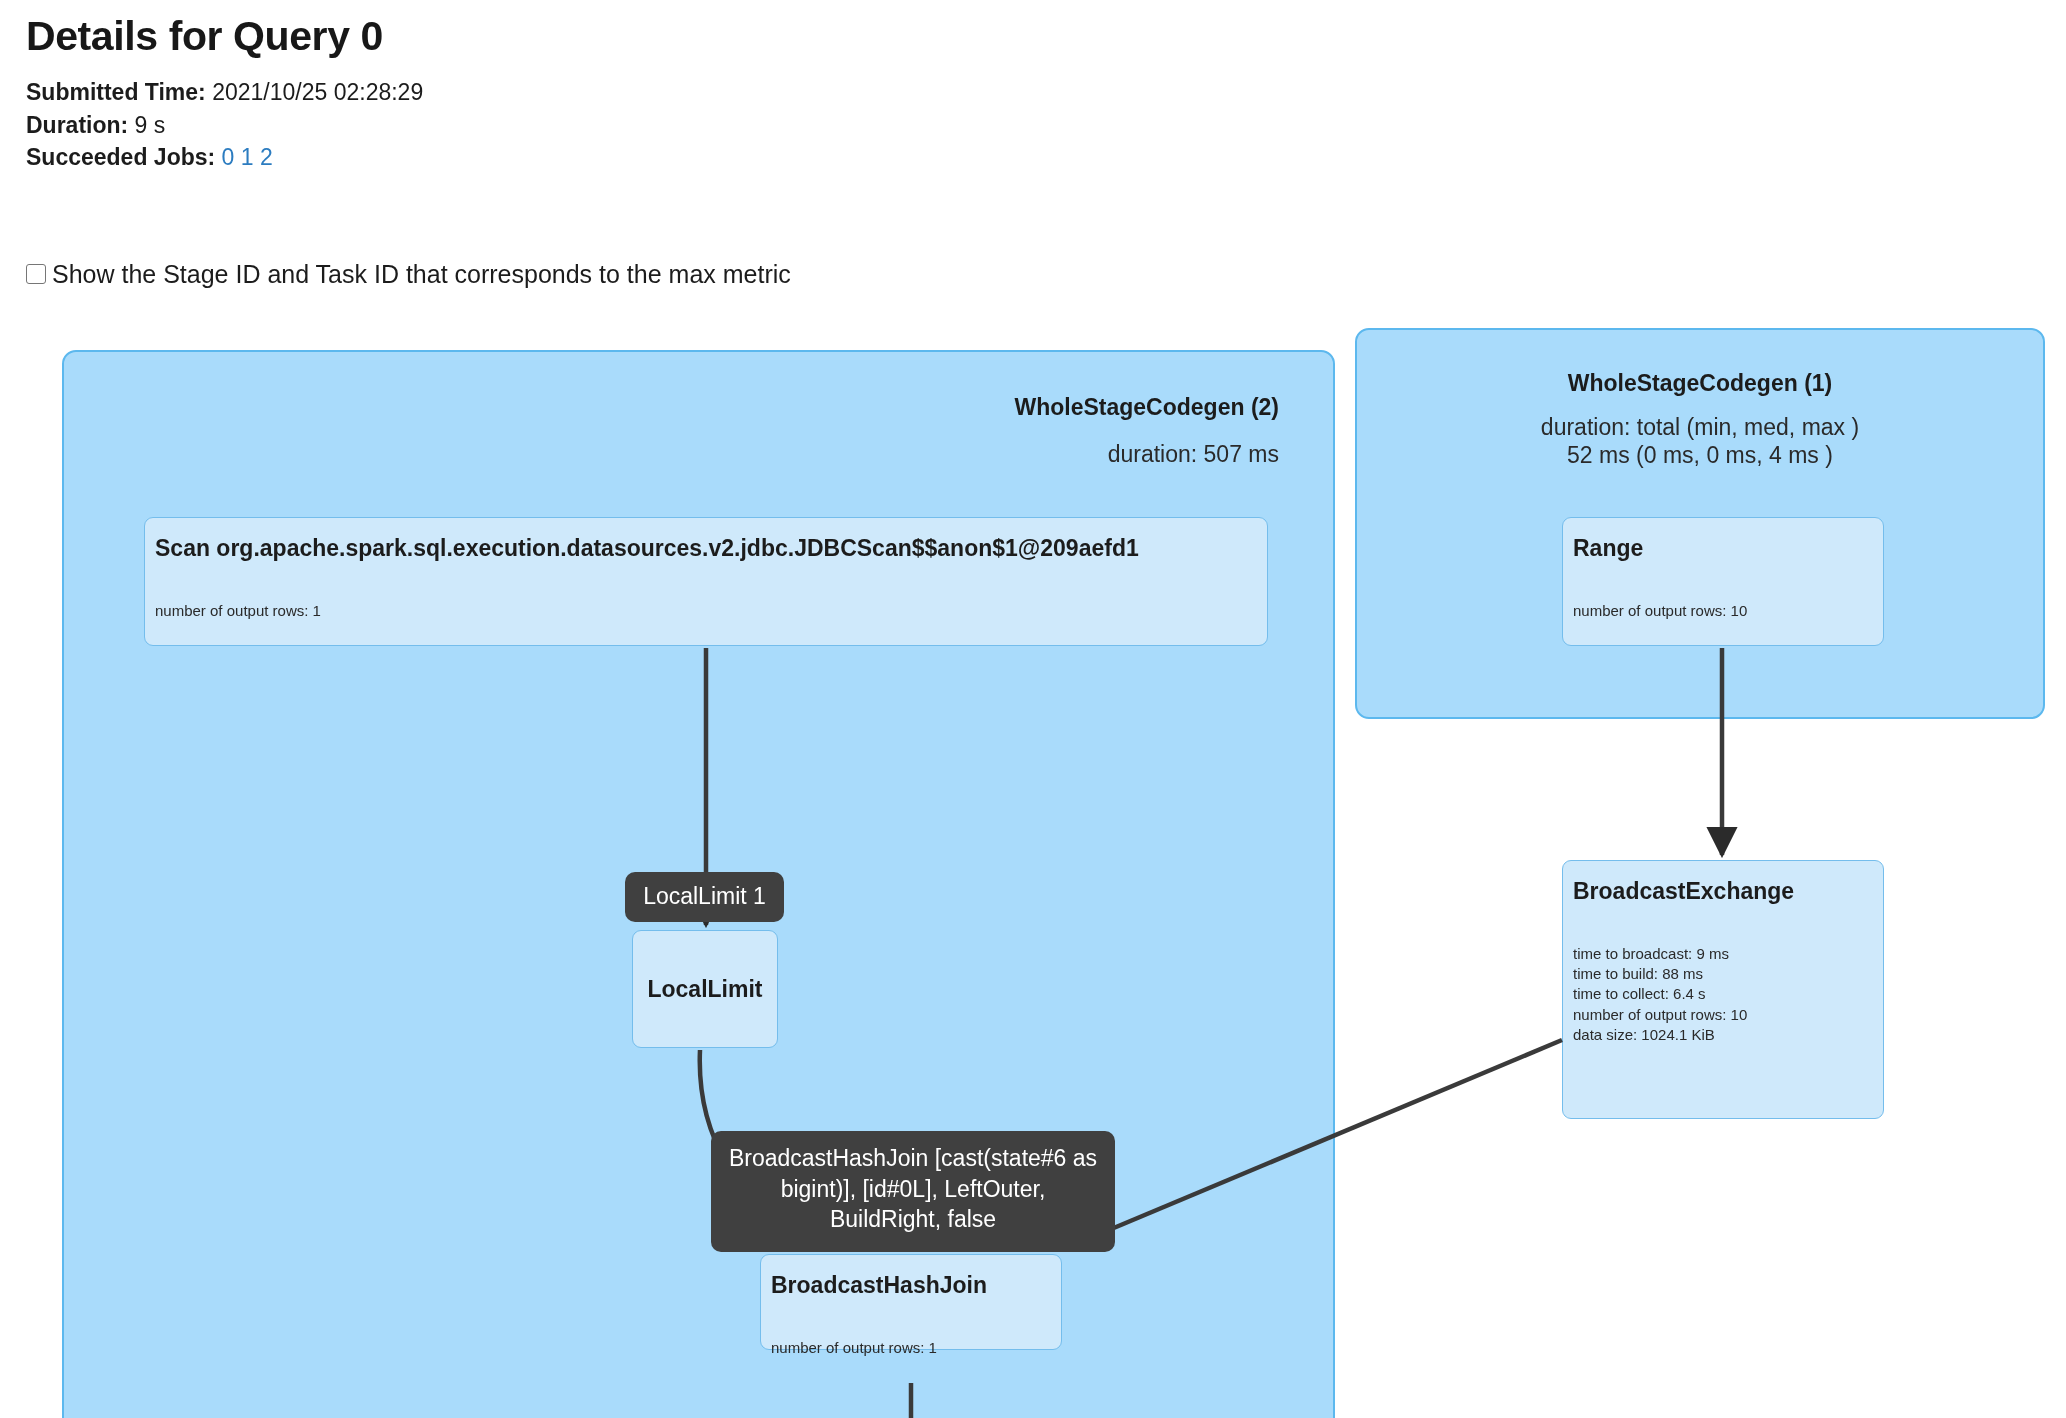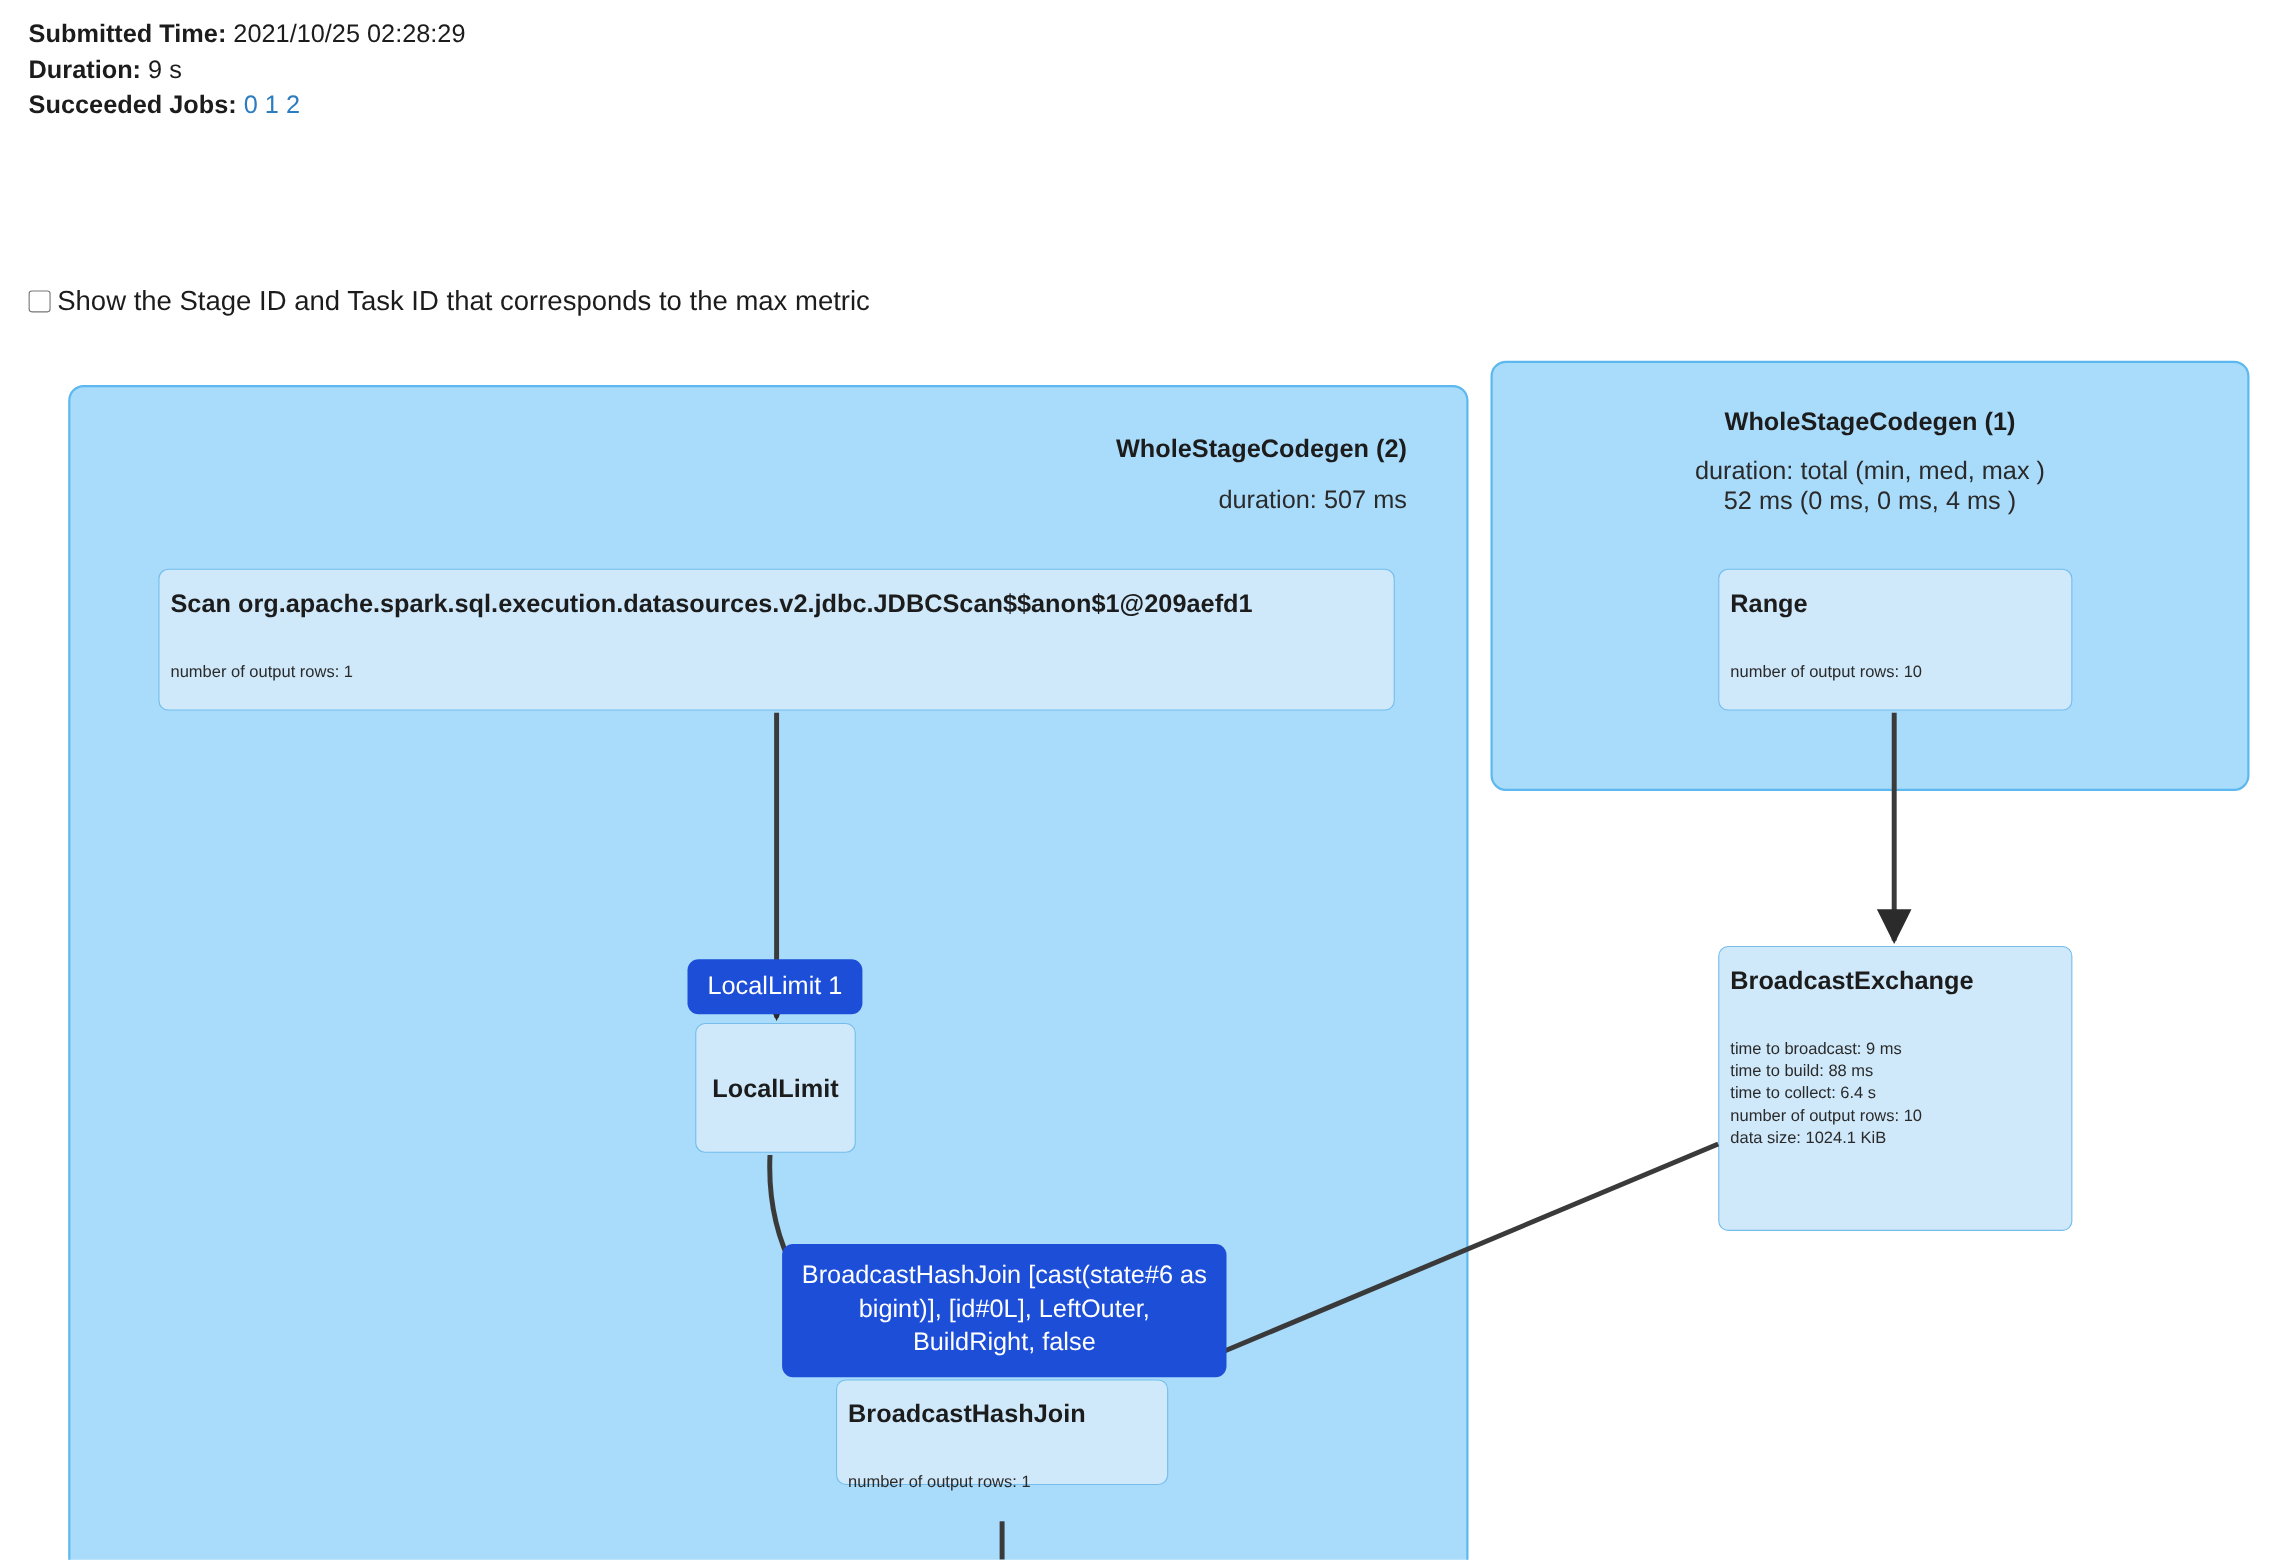--- a/index.html
+++ b/index.html
@@ -198,21 +198,21 @@
   #node-bcx {
     left: 1562px;
     top: 860px;
     width: 322px;
     height: 259px;
   }
 
   
   .tooltip {
     position: absolute;
-    background: #1d4ed8;
+    background: #404040;
     color: #ffffff;
     border-radius: 10px;
     font-size: 23px;
     line-height: 1.33;
     text-align: center;
     padding: 9px 16px;
     box-sizing: border-box;
     z-index: 8;
     white-space: pre-line;
   }
@@ -228,20 +228,21 @@
     top: 1131px;
     width: 404px;
     height: 121px;
     padding-top: 12px;
   }
 </style>
 </head>
 <body>
 
 <div id="header">
+  <h1 id="page-title">Details for Query 0</h1>
 
   <div class="meta-line">
     <span class="meta-label">Submitted Time:</span>
     <span class="meta-value">2021/10/25 02:28:29</span>
   </div>
 
   <div class="meta-line">
     <span class="meta-label">Duration:</span>
     <span class="meta-value">9 s</span>
   </div>

